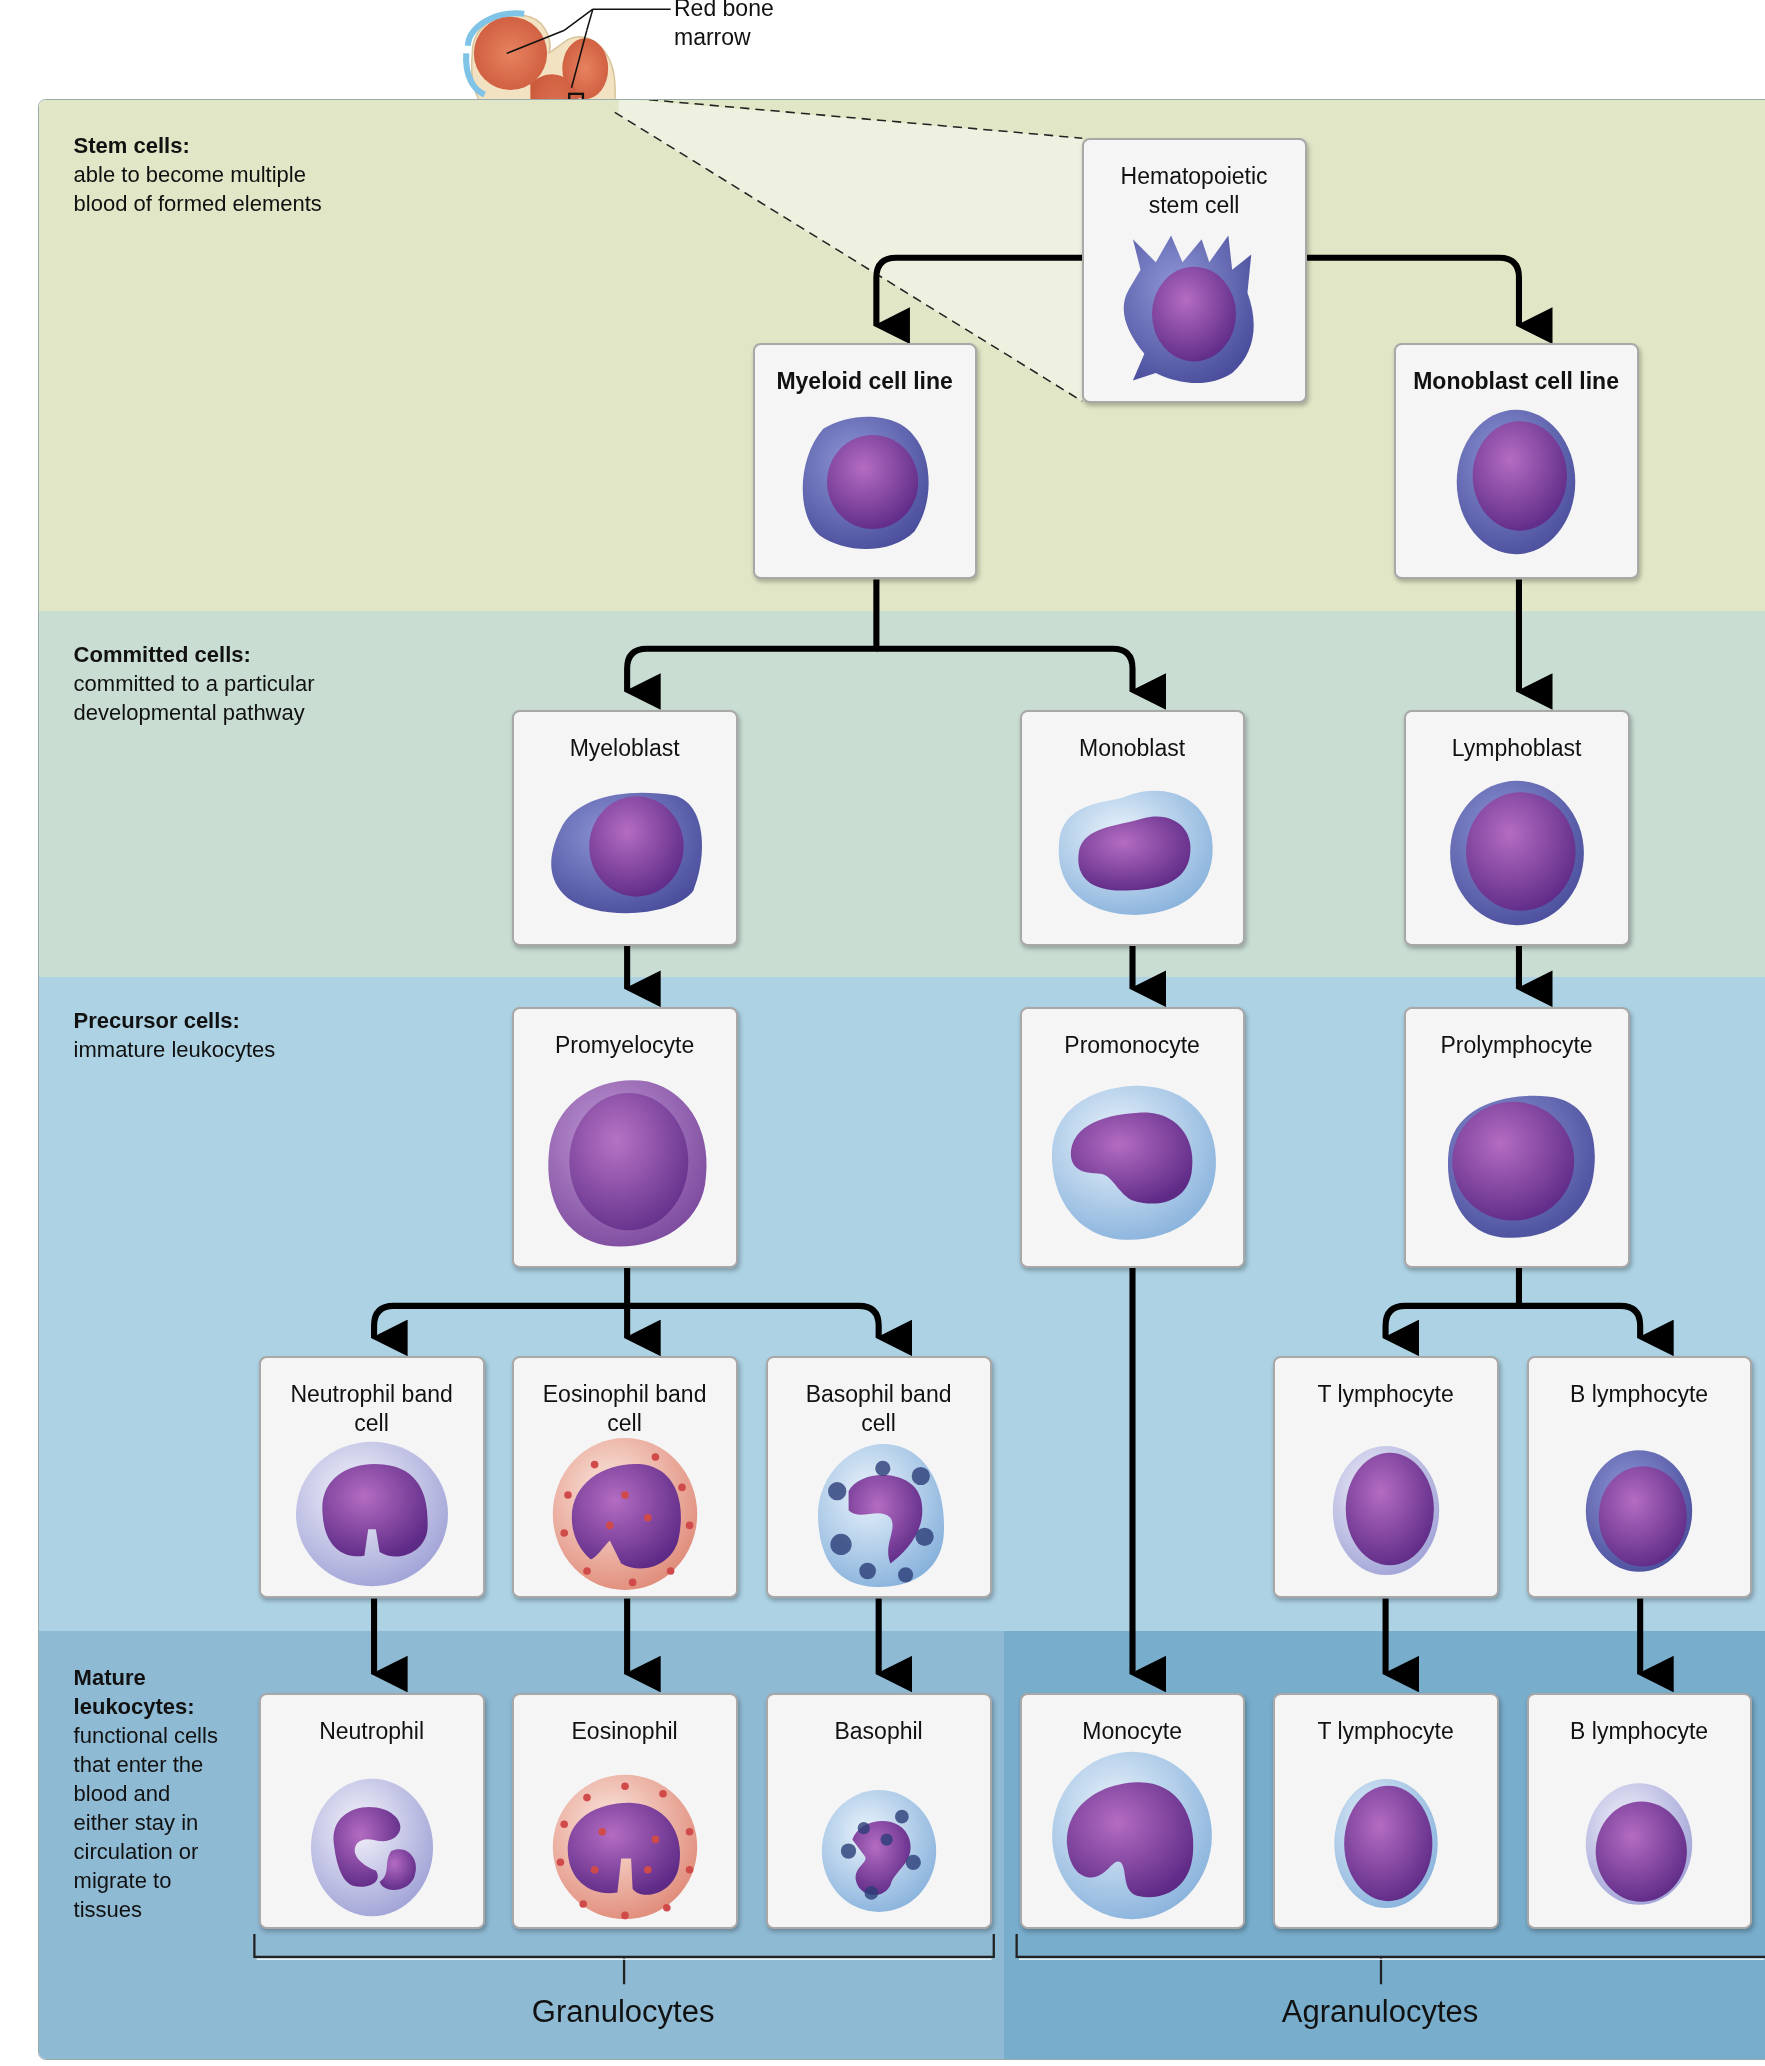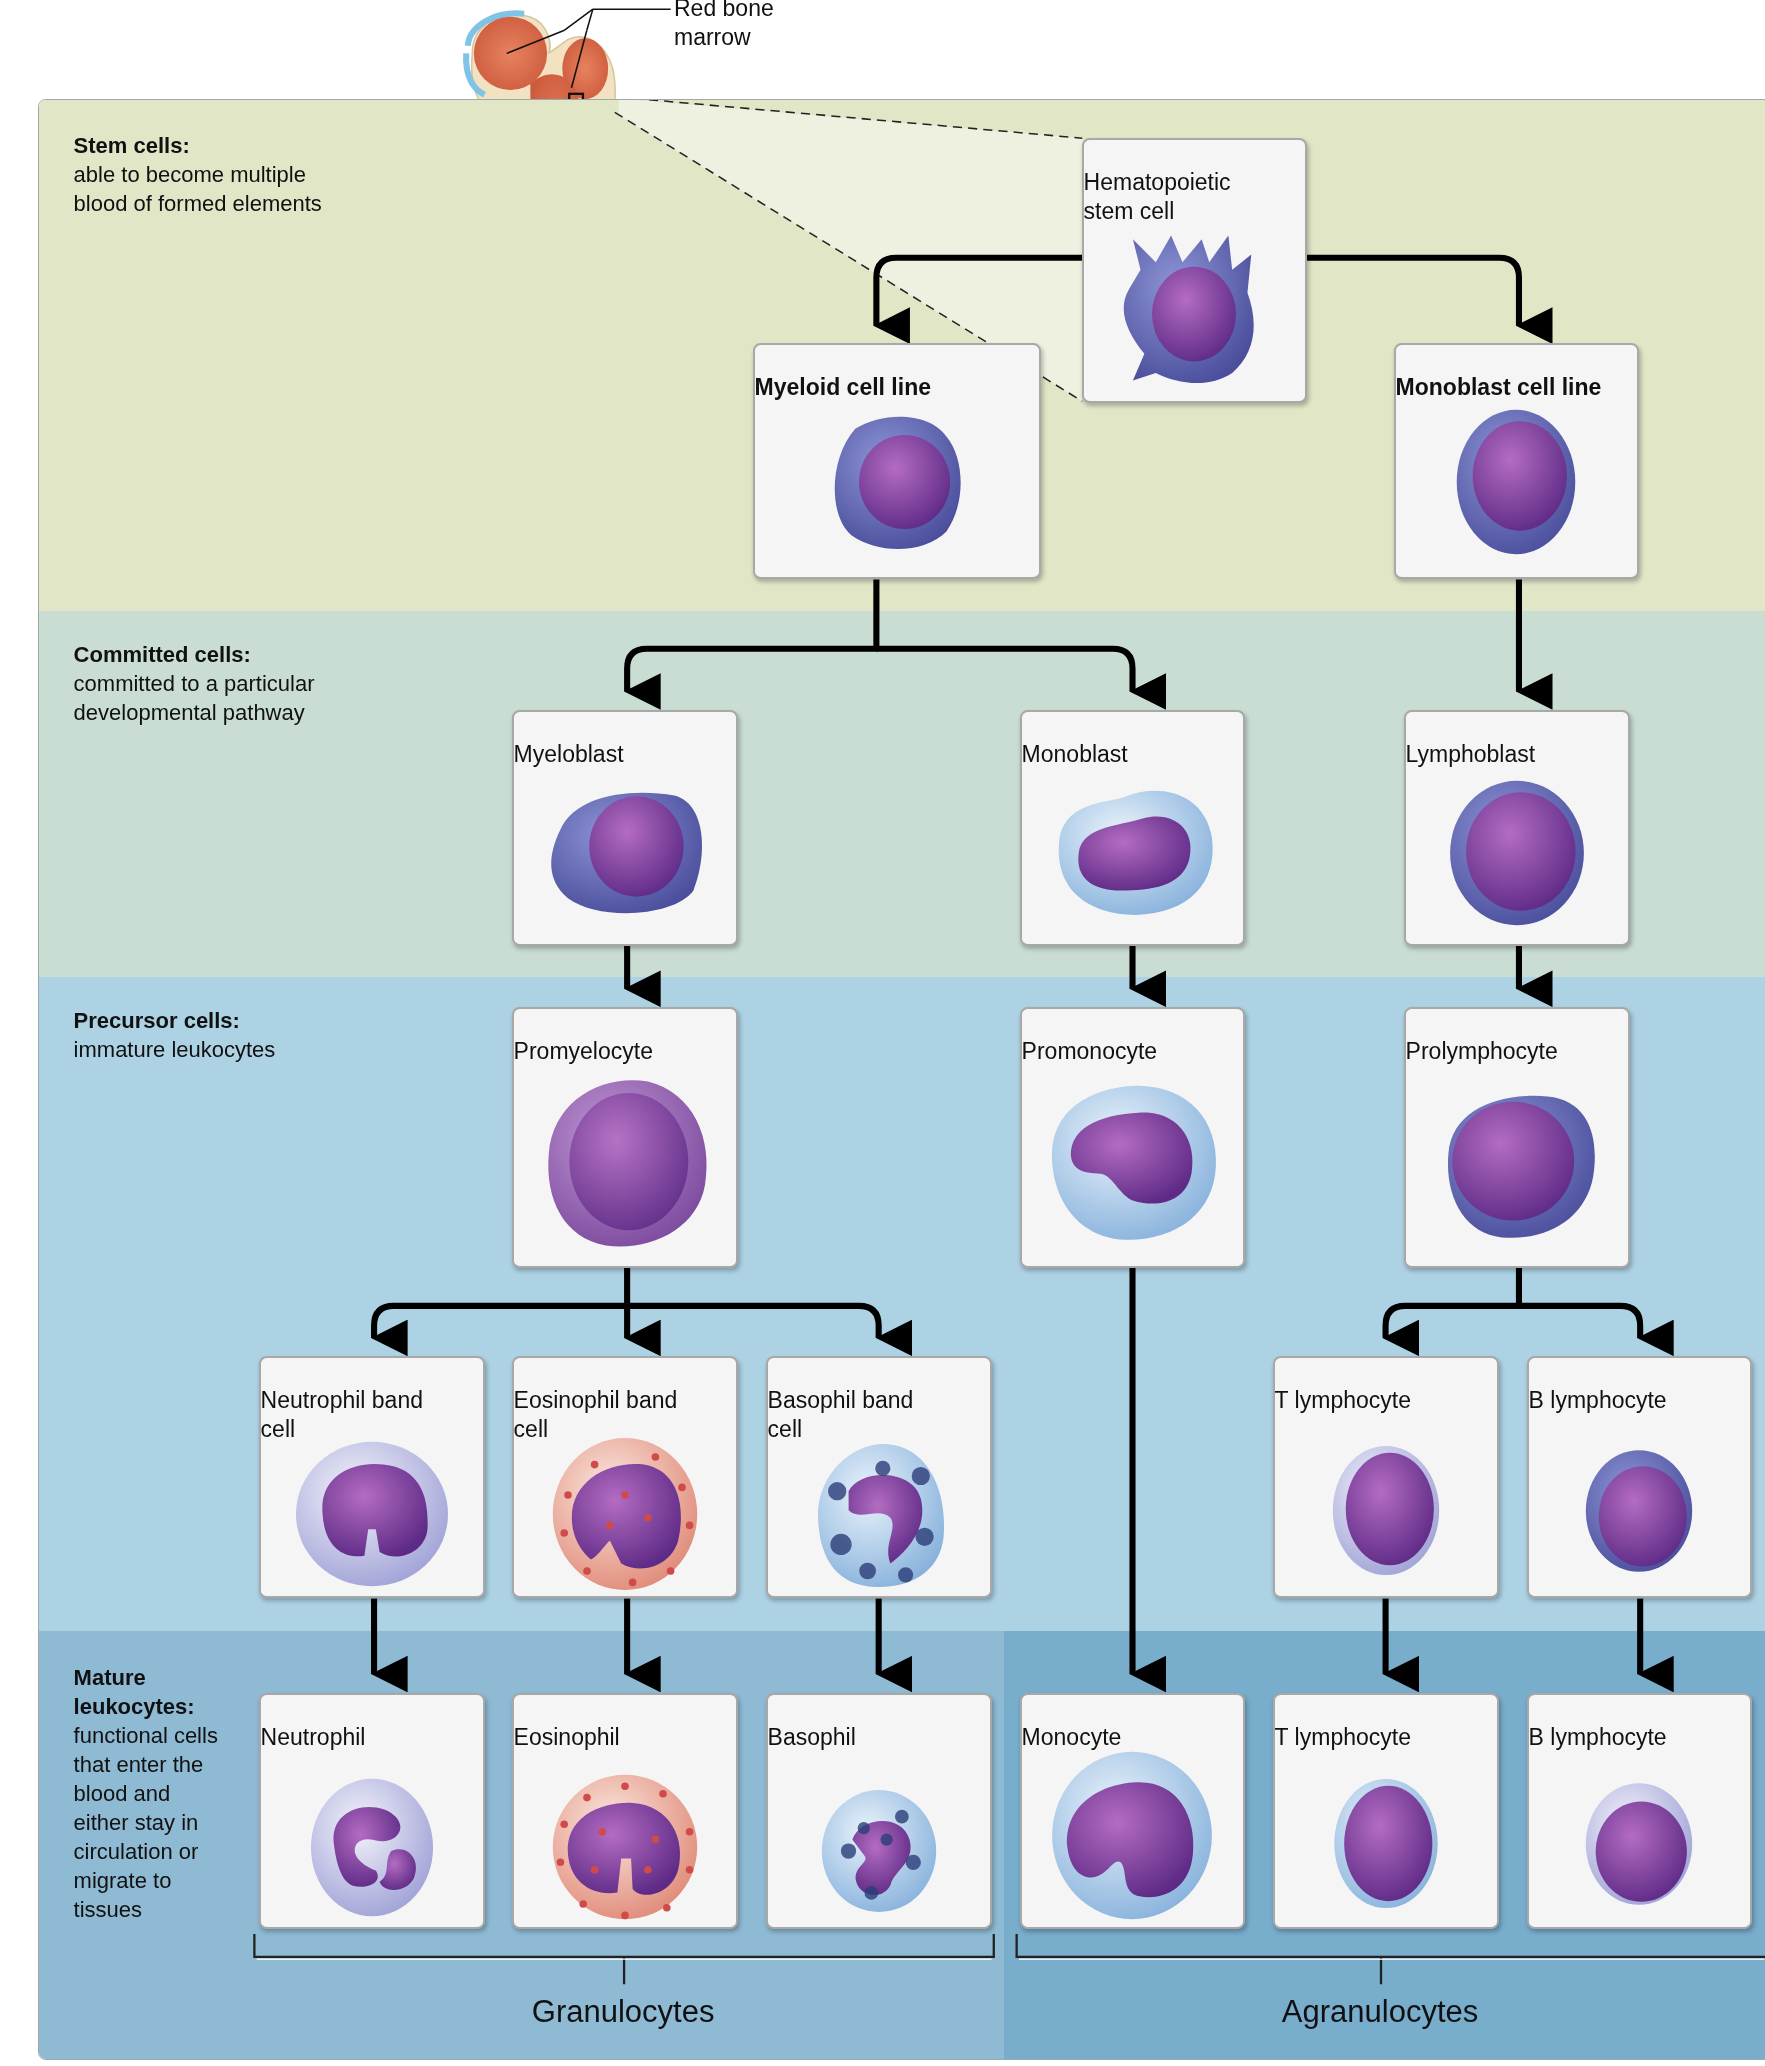--- a/index.html
+++ b/index.html
@@ -8,21 +8,21 @@
   .band{position:absolute;left:0;width:100%;}
   .band-stem{top:0;height:511px;background:#e0e6c6;}
   .band-committed{top:511px;height:366px;background:#c9ddd3;}
   .band-precursor{top:877px;height:654px;background:#acd2e4;}
   .band-mature{top:1531px;height:428px;background:#8fbad4;}
   .band-agran{position:absolute;left:965px;top:1531px;width:785px;height:428px;background:#78adcc;}
   .zoom-wedge{position:absolute;left:0;top:0;}
   .section-label{position:absolute;left:35px;font-size:22px;line-height:29px;}
   .section-label b{display:block;font-weight:bold;}
   .box{position:absolute;background:#f5f5f5;border:2.3px solid #a8a8a8;border-radius:7.6px;box-shadow:1.5px 3px 4.6px rgba(0,0,0,0.25);box-sizing:border-box;}
-  .box .title{position:absolute;left:0;right:0;top:28px;font-size:23px;line-height:29px;}
+  .box .title{position:absolute;left:0;right:0;top:22px;text-align:center;font-size:23px;line-height:29px;}
   .box .title.bold{font-weight:bold;}
   .box svg.cell{position:absolute;left:50%;transform:translateX(-50%);}
   svg.connectors{position:absolute;left:0;top:0;}
   .bone{position:absolute;left:457px;top:0;}
   .marrow-label{position:absolute;left:674px;top:-6.1px;font-size:23px;line-height:29px;}
   .group-label{position:absolute;font-size:31px;font-weight:normal;text-align:center;width:381px;}
 </style>
 </head>
 <body>
 
@@ -173,21 +173,21 @@
     <div class="title">
       <div>Hematopoietic</div>
       <div>stem cell</div>
     </div>
     <svg class="cell" style="top:84px" width="168" height="168" viewBox="0 0 220 220">
       <path d="M40,60 L30,20 L60,50 L80,15 L95,50 L120,20 L130,50 L155,15 L160,60 L185,40 L180,90 C195,130 190,170 160,195 C130,215 90,210 60,195 L30,205 L45,170 C20,140 10,110 25,85 Z" fill="url(#cytoBlue)"></path>
       <ellipse cx="110" cy="118" rx="55" ry="62" fill="url(#nuc)"></ellipse>
     </svg>
   </div>
 
-  <div class="box" style="left:714px;top:243px;width:288px;height:236px">
+  <div class="box" style="left:714px;top:243px;width:224px;height:236px">
     <div class="title bold">Myeloid cell line</div>
     <svg class="cell" style="top:61px" width="160" height="152" viewBox="0 0 210 200">
       <path d="M50,30 C90,5 150,10 170,40 C195,70 195,130 170,165 C140,195 80,195 45,170 C15,145 15,70 50,30 Z" fill="url(#cytoBlue)"></path>
       <ellipse cx="115" cy="100" rx="60" ry="62" fill="url(#nuc)"></ellipse>
     </svg>
   </div>
 
   <div class="box" style="left:1355px;top:243px;width:245px;height:236px">
     <div class="title bold">Monoblast cell line</div>
     <svg class="cell" style="top:61px" width="137" height="152" viewBox="0 0 180 200">

